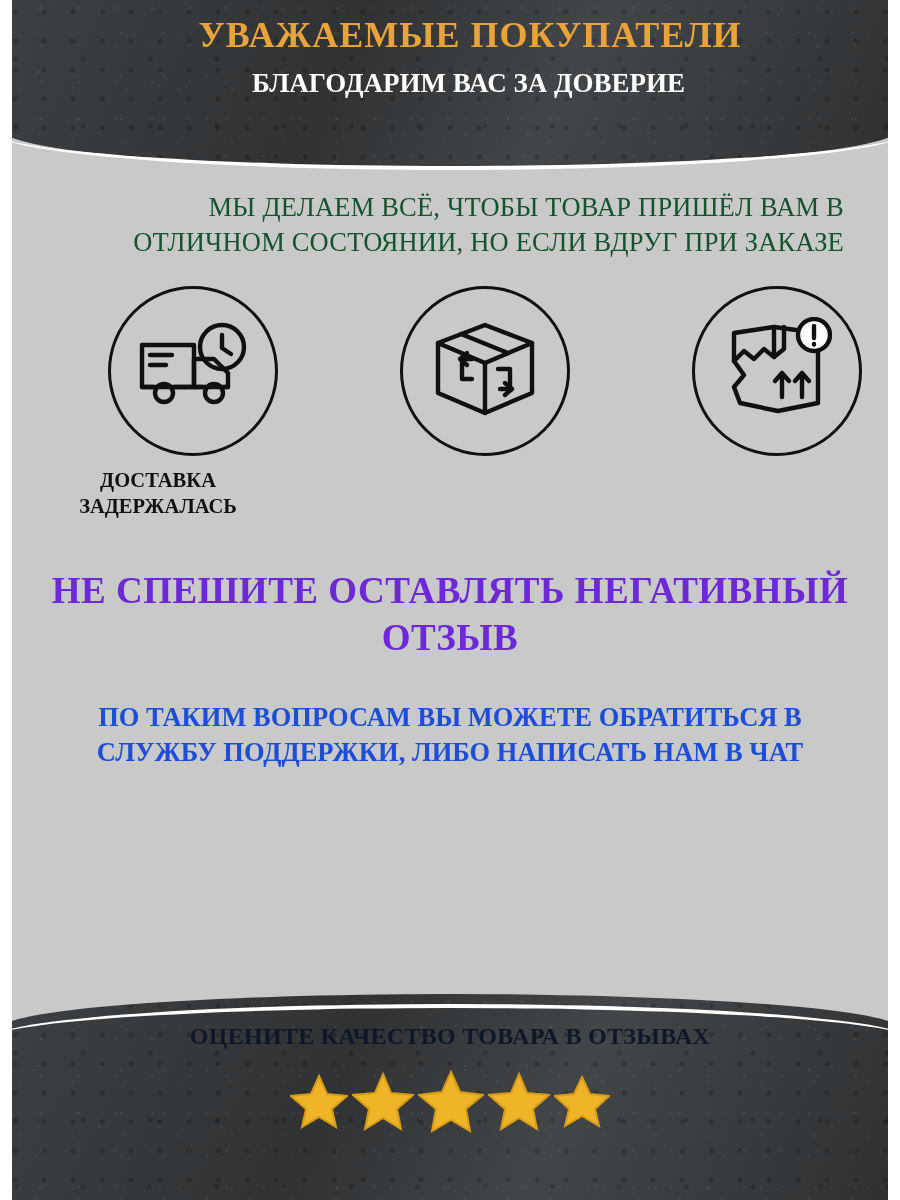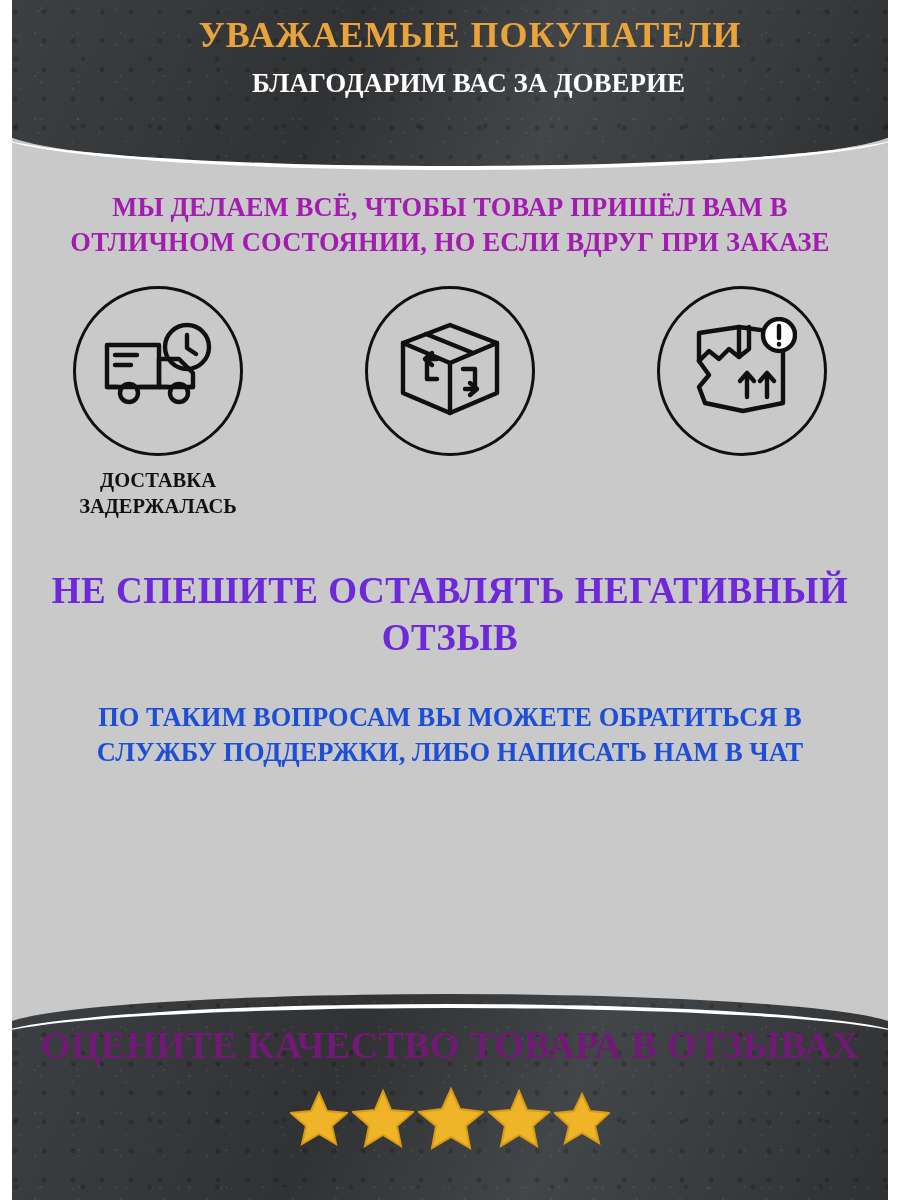--- a/index.html
+++ b/index.html
@@ -110,41 +110,42 @@
   
   .body-wrap {
     position: absolute;
     top: 190px;
     left: 12px;
     width: 876px;
     text-align: center;
   }
   .lead {
     font-size: 26.5px;
-    font-weight: bold;
-    color: #a21caf;
+    font-weight: normal;
+    color: #14532d;
     line-height: 1.33;
     letter-spacing: 0.2px;
     padding: 0 44px;
     text-transform: uppercase;
+    text-align: right;
   }
 
   
   .icons-row {
     display: flex;
     justify-content: center;
     align-items: flex-start;
     gap: 52px;
     margin-top: 26px;
   }
   .icon-col {
     width: 240px;
     display: flex;
     flex-direction: column;
-    align-items: center;
+    align-items: flex-end;
   }
   .icon-circle {
     width: 164px;
     height: 164px;
     border-radius: 50%;
     border: 3px solid #101010;
     display: flex;
     align-items: center;
     justify-content: center;
     background: transparent;
@@ -181,23 +182,23 @@
   
   .footer-wrap {
     position: absolute;
     top: 1022px;
     left: 0;
     width: 900px;
     text-align: center;
     z-index: 5;
   }
   .footer-title {
-    font-size: 38px;
-    font-weight: bold;
-    color: #701a75;
+    font-size: 24px;
+    font-weight: bold;
+    color: #0f172a;
     line-height: 1.22;
     letter-spacing: 0.3px;
     text-transform: uppercase;
   }
   .stars {
     margin-top: 18px;
     display: flex;
     justify-content: center;
     align-items: center;
     gap: 4px;

